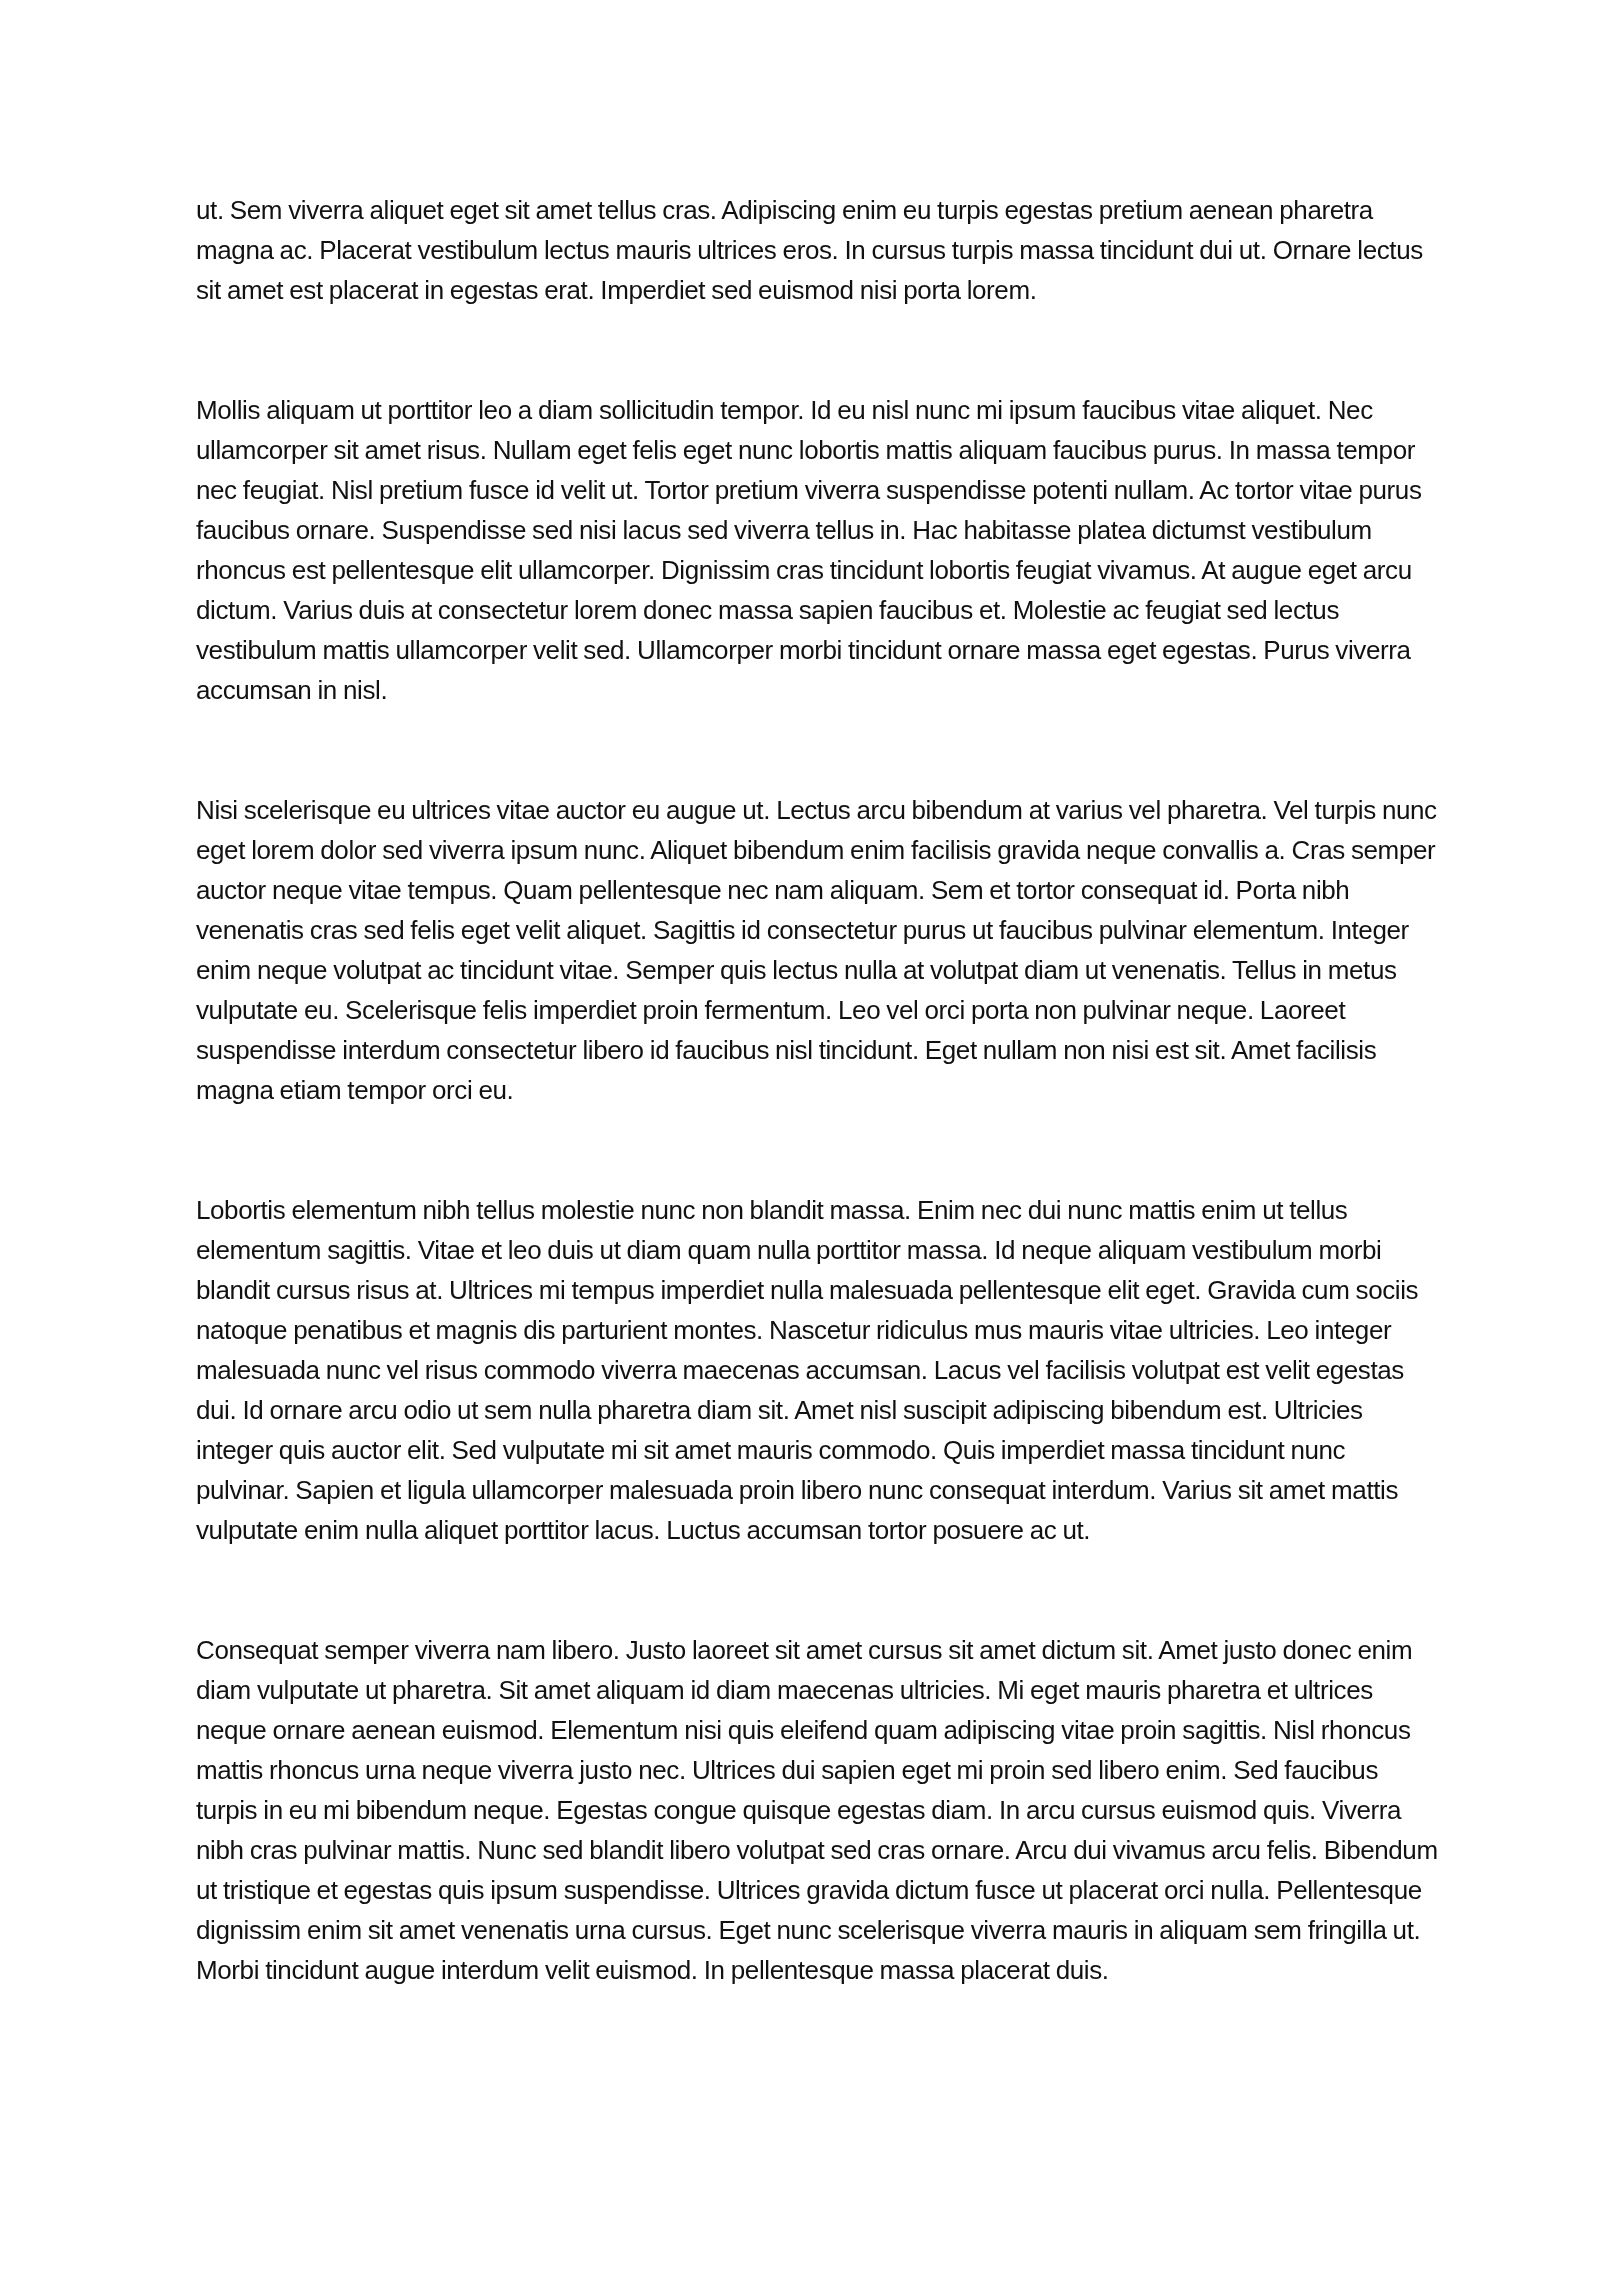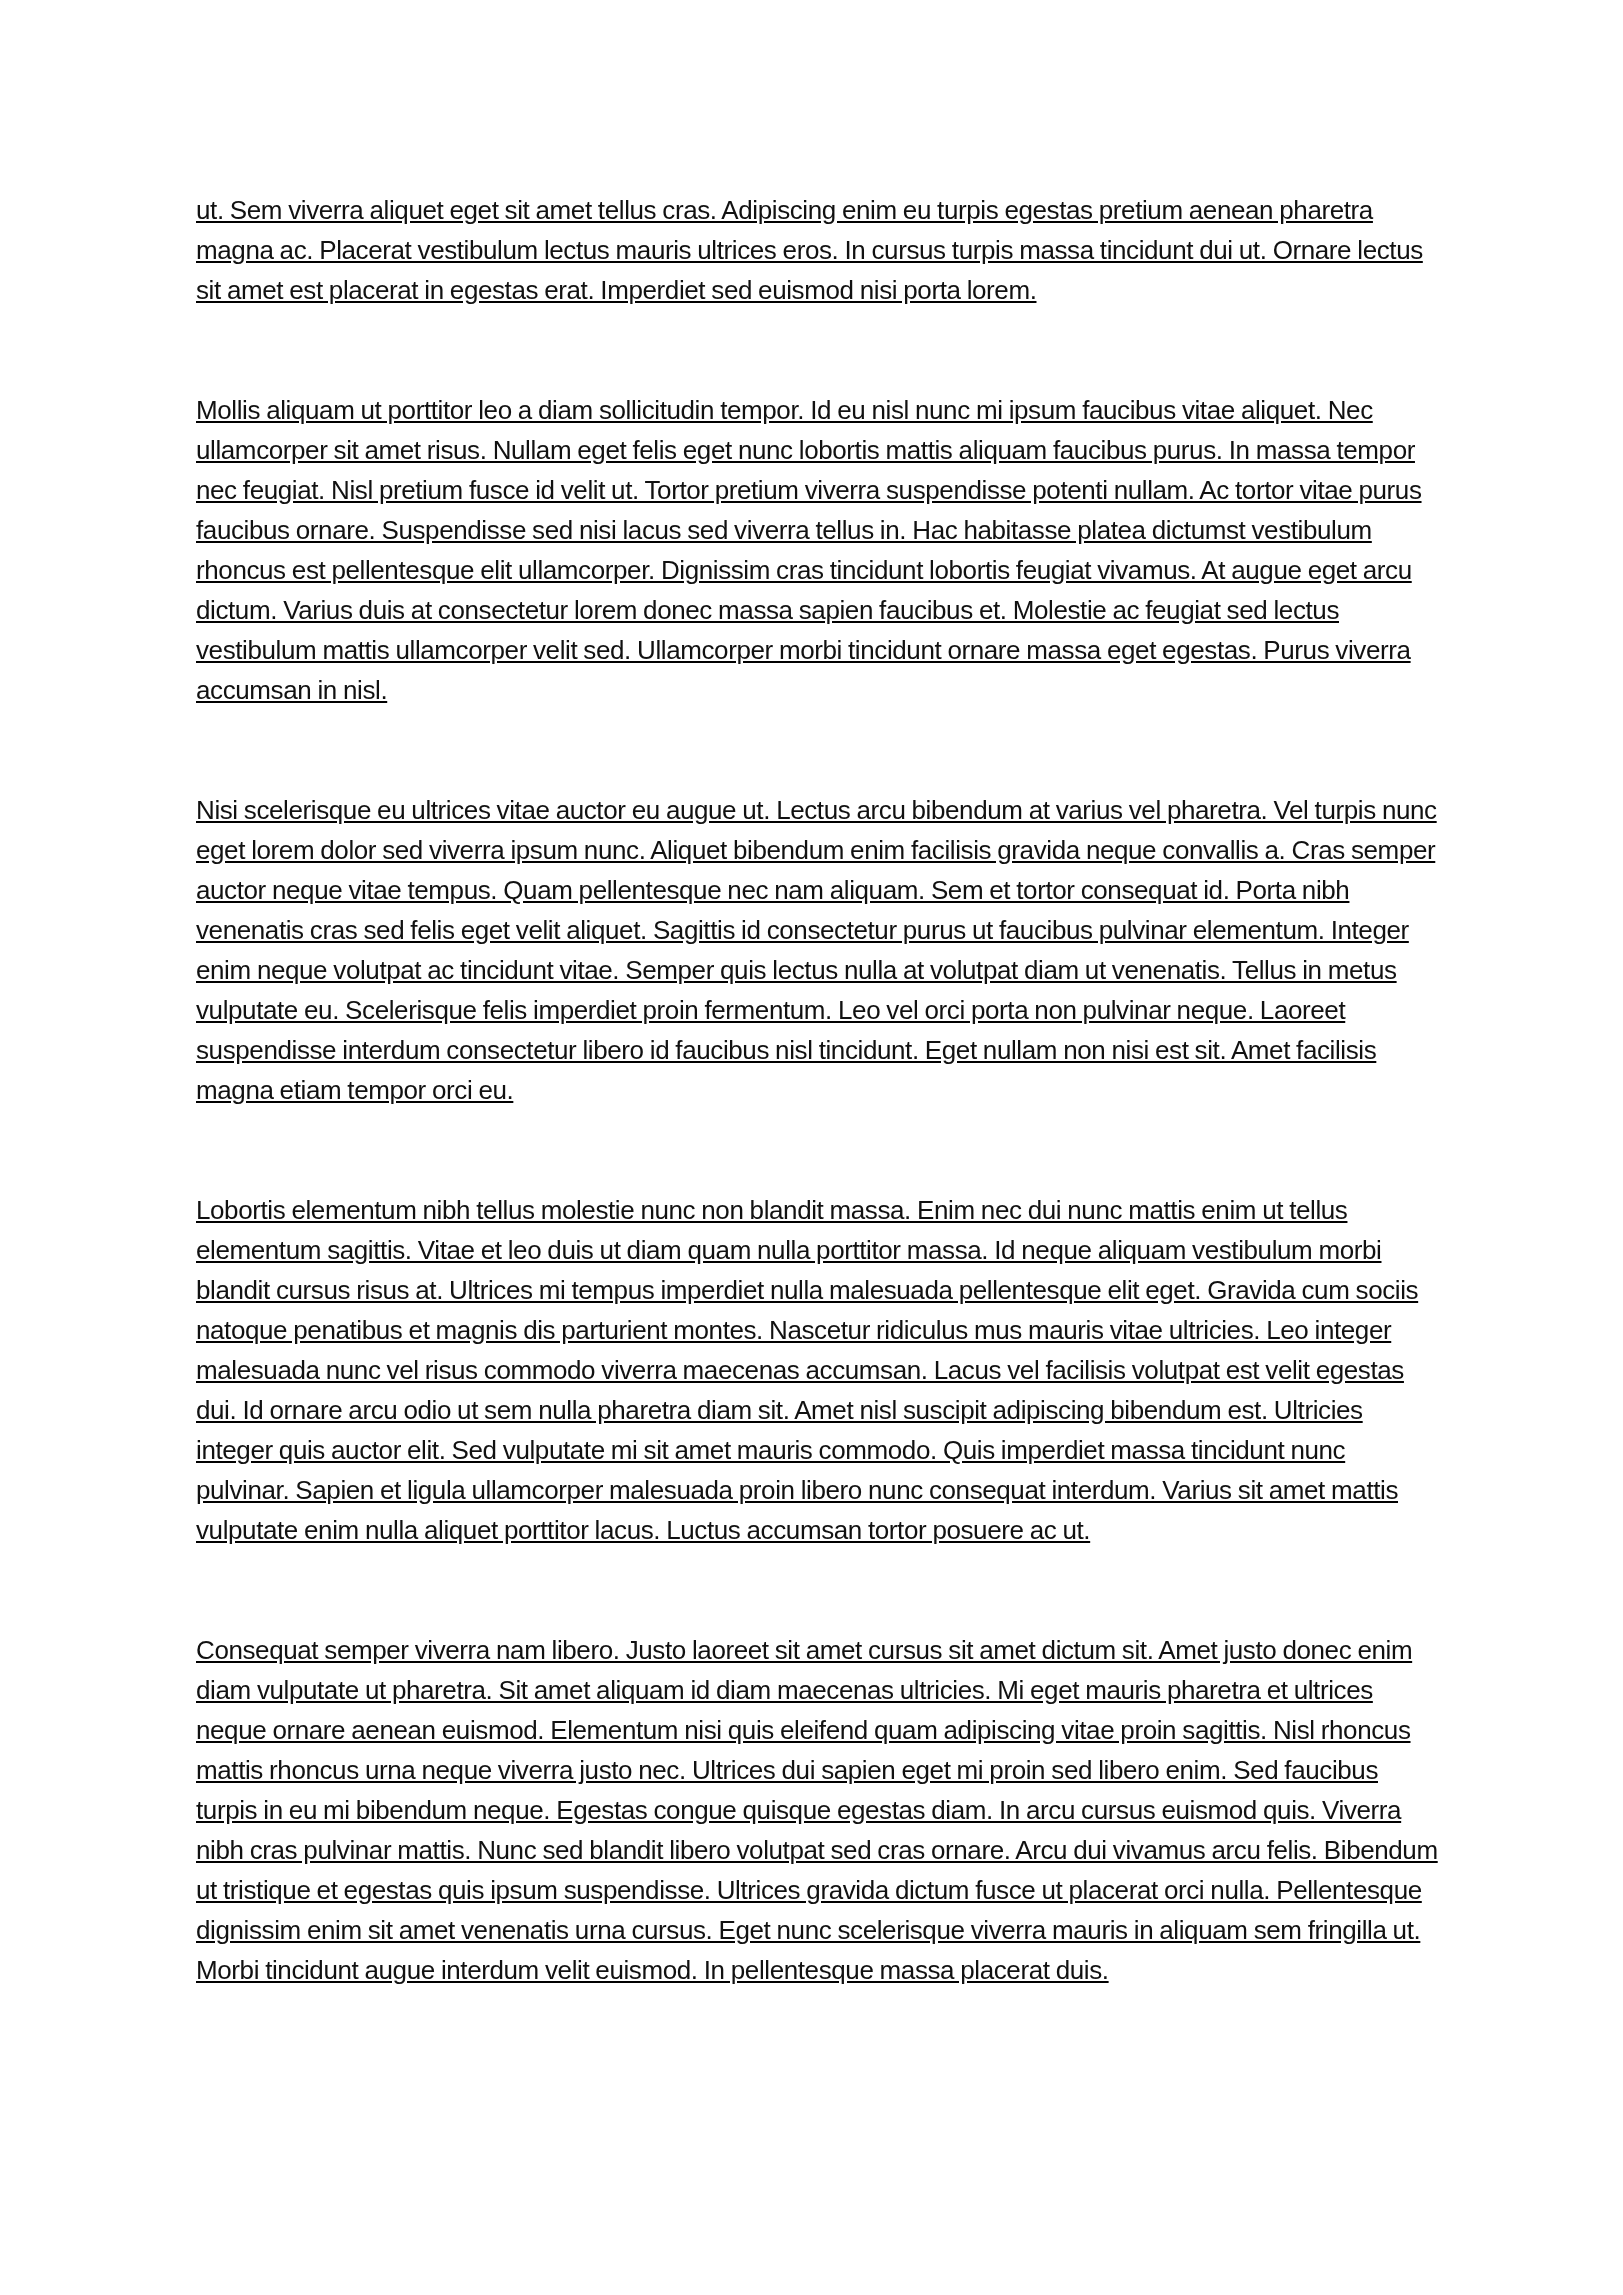--- a/index.html
+++ b/index.html
@@ -19,21 +19,20 @@
       top: 0;
       width: 1623px;
       height: 2295px;
       background: #ffffff;
     }
     .content {
       position: absolute;
       left: 196px;
       top: 190px;
       width: 1243px;
-      text-decoration: underline;
     }
     .para {
       margin: 0 0 80px 0;
       font-family: "Liberation Sans", sans-serif;
       font-size: 26px;
       line-height: 40px;
       color: #111111;
       letter-spacing: -0.4px;
       word-spacing: -0.7px;
     }

